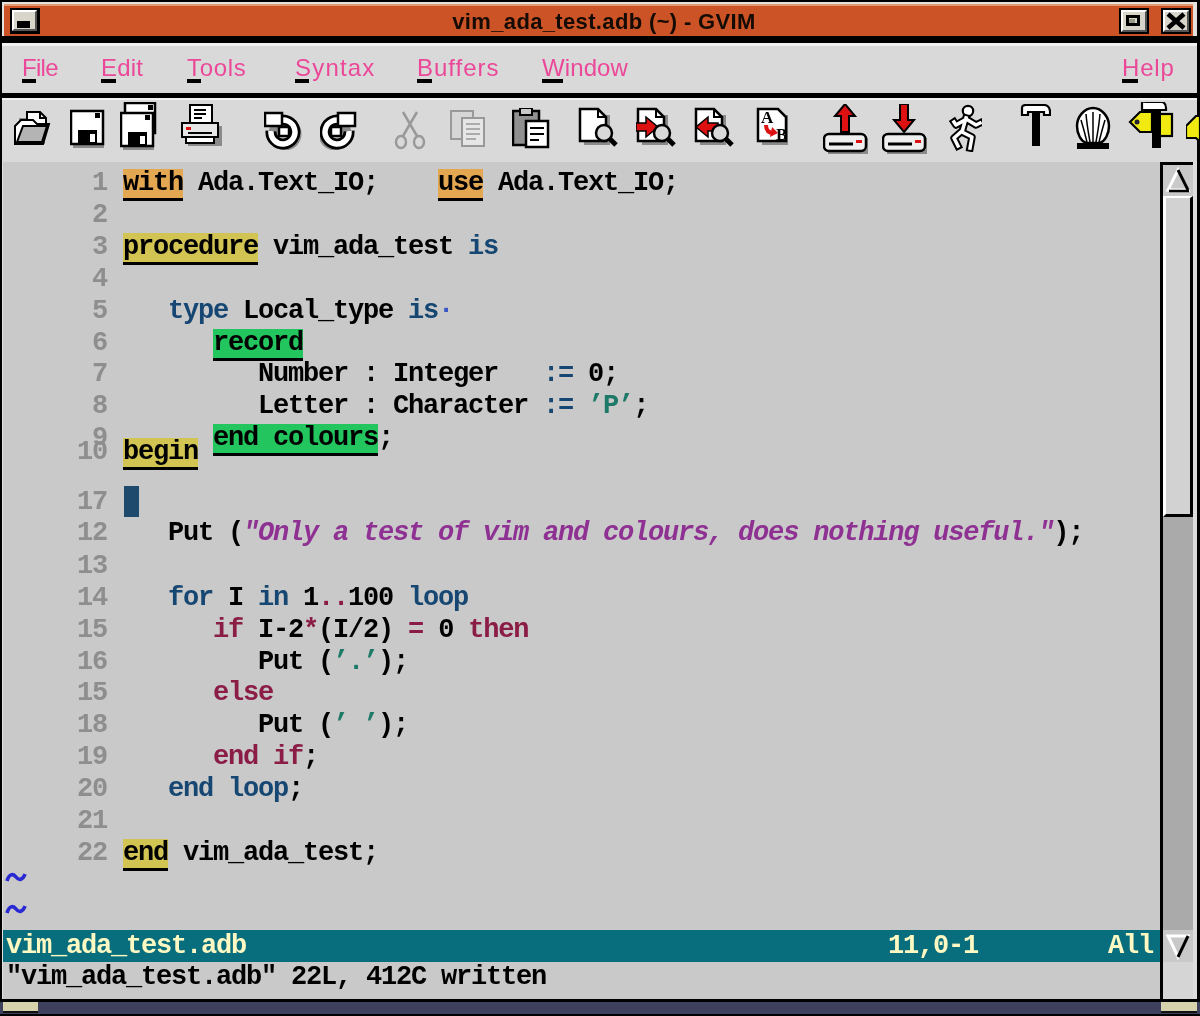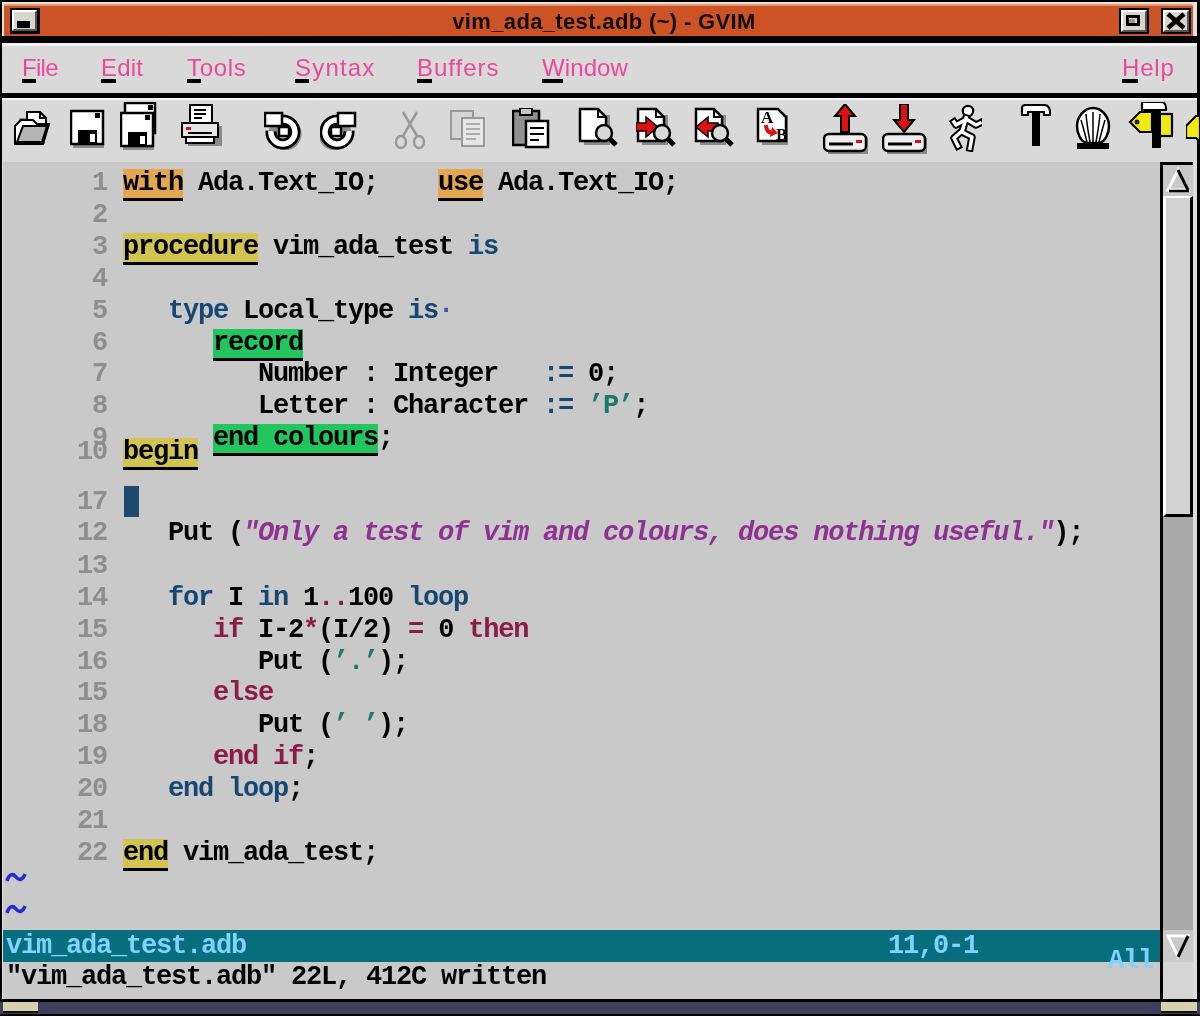--- a/index.html
+++ b/index.html
@@ -247,21 +247,21 @@
   </svg>
 <div class="abs" style="left:1163px;top:196px;width:30px;height:321px;background:#d2d2d2;border-left:3px solid #fff;border-right:3px solid #000;border-bottom:3px solid #000;border-top:2px solid #fff"></div>
 <div class="abs" style="left:1163px;top:930px;width:30px;height:32px;background:#c9c9c9"></div>
 <svg class="ic" style="left:1165px;top:933px" width="26" height="27" viewBox="0 0 26 27">
     <path d="M3 3 L23 3 L13 24 Z" fill="none" stroke="#fff" stroke-width="3"></path>
     <path d="M23 3 L13 24" stroke="#000" stroke-width="3"></path>
   </svg>
 <div class="abs" style="left:1163px;top:962px;width:30px;height:37px;background:#d5d5d5"></div>
 <div class="abs" style="left:1193px;top:162px;width:4px;height:837px;background:#dcdcdc"></div>
 
-<div class="abs mono" style="left:3px;top:930px;width:1157px;height:32px;background:#086e7d;color:#7dd3fc"><span class="abs" style="left:3px;top:1px">vim_ada_test.adb</span><span class="abs" style="left:885px;top:1px">11,0-1</span><span class="abs" style="left:1105px;top:16px">All</span></div>
+<div class="abs mono" style="left:3px;top:930px;width:1157px;height:32px;background:#086e7d;color:#fef9c3"><span class="abs" style="left:3px;top:1px">vim_ada_test.adb</span><span class="abs" style="left:885px;top:1px">11,0-1</span><span class="abs" style="left:1105px;top:1px">All</span></div>
 
 <div class="abs mono" style="left:6px;top:962px;color:#000">"vim_ada_test.adb" 22L, 412C written</div>
 
 <div class="abs" style="left:0;top:999px;width:1200px;height:3px;background:#000"></div>
 <div class="abs" style="left:0;top:1002px;width:1200px;height:14px;background:#3f3f5e"></div>
 <div class="abs" style="left:3px;top:1002px;width:35px;height:11px;background:#d6d2ac;border-bottom:2px solid #111"></div>
 <div class="abs" style="left:1161px;top:1002px;width:36px;height:11px;background:#d6d2ac;border-bottom:2px solid #111"></div>
 <div class="abs" style="left:0;top:1014px;width:1200px;height:2px;background:#000"></div>
 
 </body></html>

